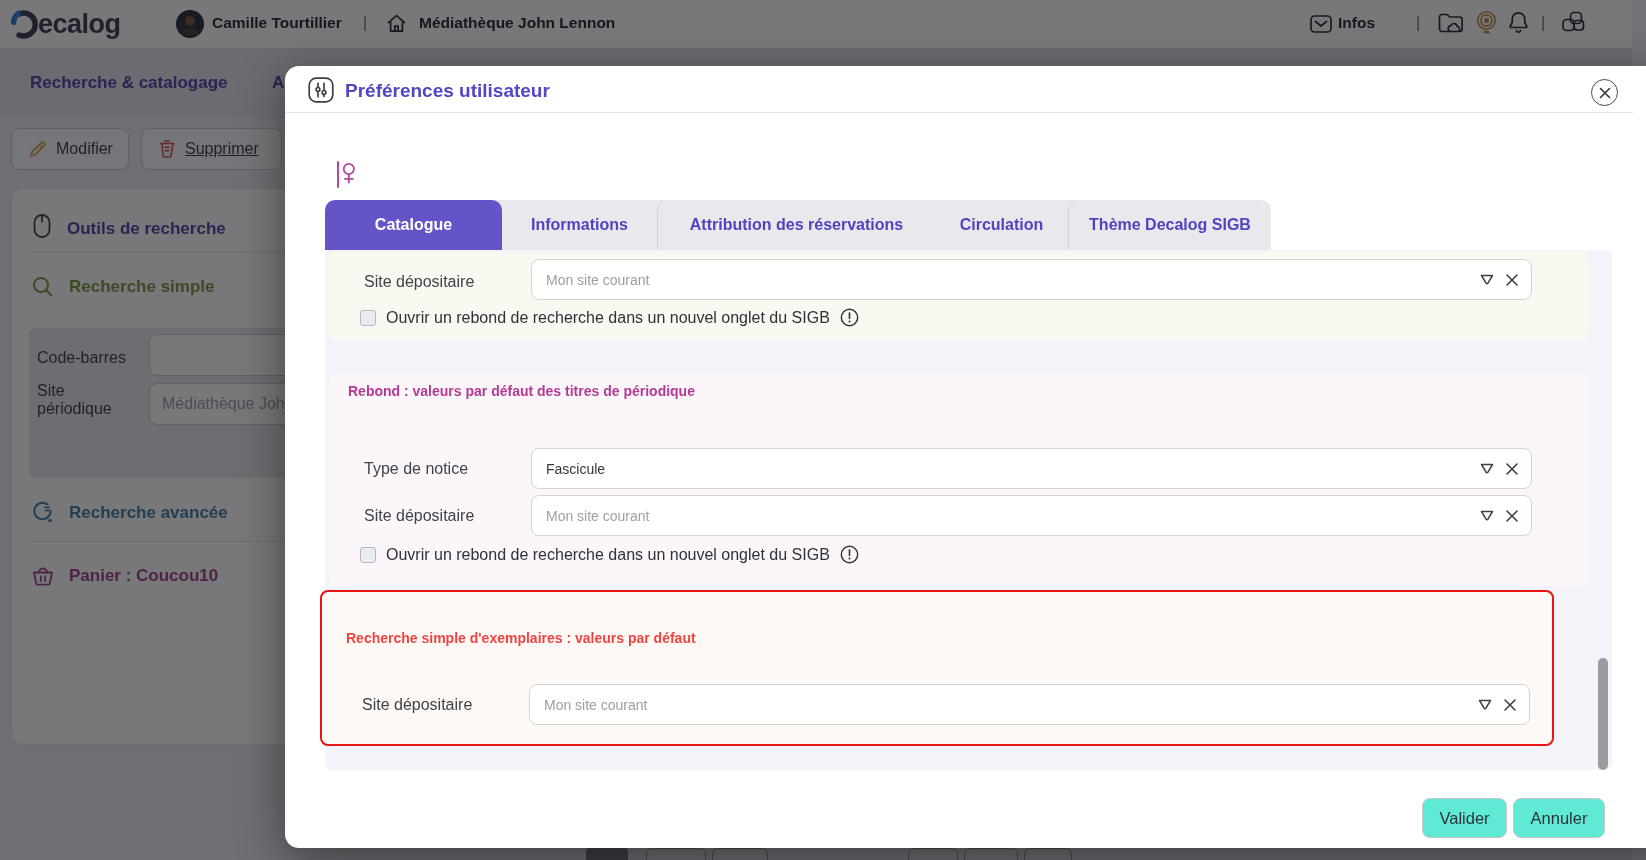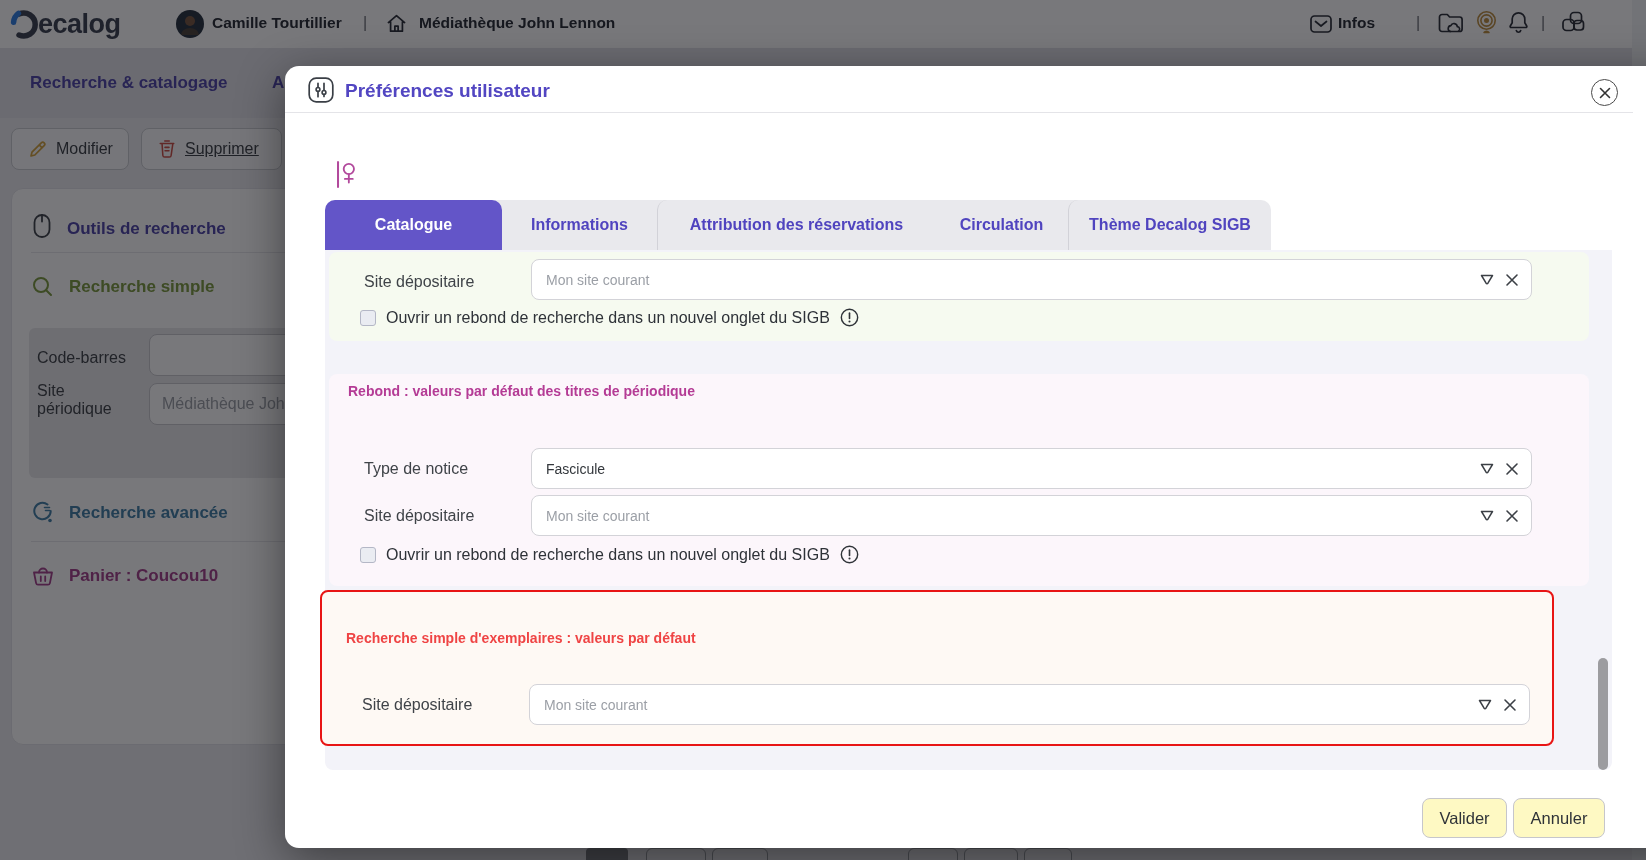--- a/index.html
+++ b/index.html
@@ -57,21 +57,21 @@
        padding:0 60px 0 14px;box-sizing:border-box;font-size:14px;color:#33373c;outline:none;
        font-family:"Liberation Sans","DejaVu Sans",sans-serif;}
   .fld::placeholder,.sidefld::placeholder{color:#9b9fa6;opacity:1;}
   .fldicons{position:absolute;right:13px;top:50%;transform:translateY(-50%);display:flex;
             align-items:center;gap:10px;}
   .checkrow{display:flex;align-items:center;gap:10px;}
   .checkbox{width:14px;height:14px;background:#eaecf2;border:1px solid #b4b7c6;border-radius:3px;}
   .checklabel{font-size:16px;color:#2e3238;}
   .redbox{left:-5px;top:-1px;border:2px solid #e81515;}
   .mscroll-thumb{left:1273px;top:408px;width:10px;height:112px;background:#9c9ca0;border-radius:5px;}
-  .footbtn{display:flex;align-items:center;justify-content:center;background:#fef9c3;
+  .footbtn{display:flex;align-items:center;justify-content:center;background:#5eead4;
            border:1px solid #c6c6cb;border-radius:8px;height:40px;font-size:16.5px;color:#2f3338;
            box-sizing:border-box;cursor:pointer;}
   .circleclose{width:27px;height:27px;border:1.5px solid #4a4a4a;border-radius:50%;
                display:flex;align-items:center;justify-content:center;box-sizing:border-box;}
 </style>
 </head>
 <body>
 
 <div class="stage">
 

